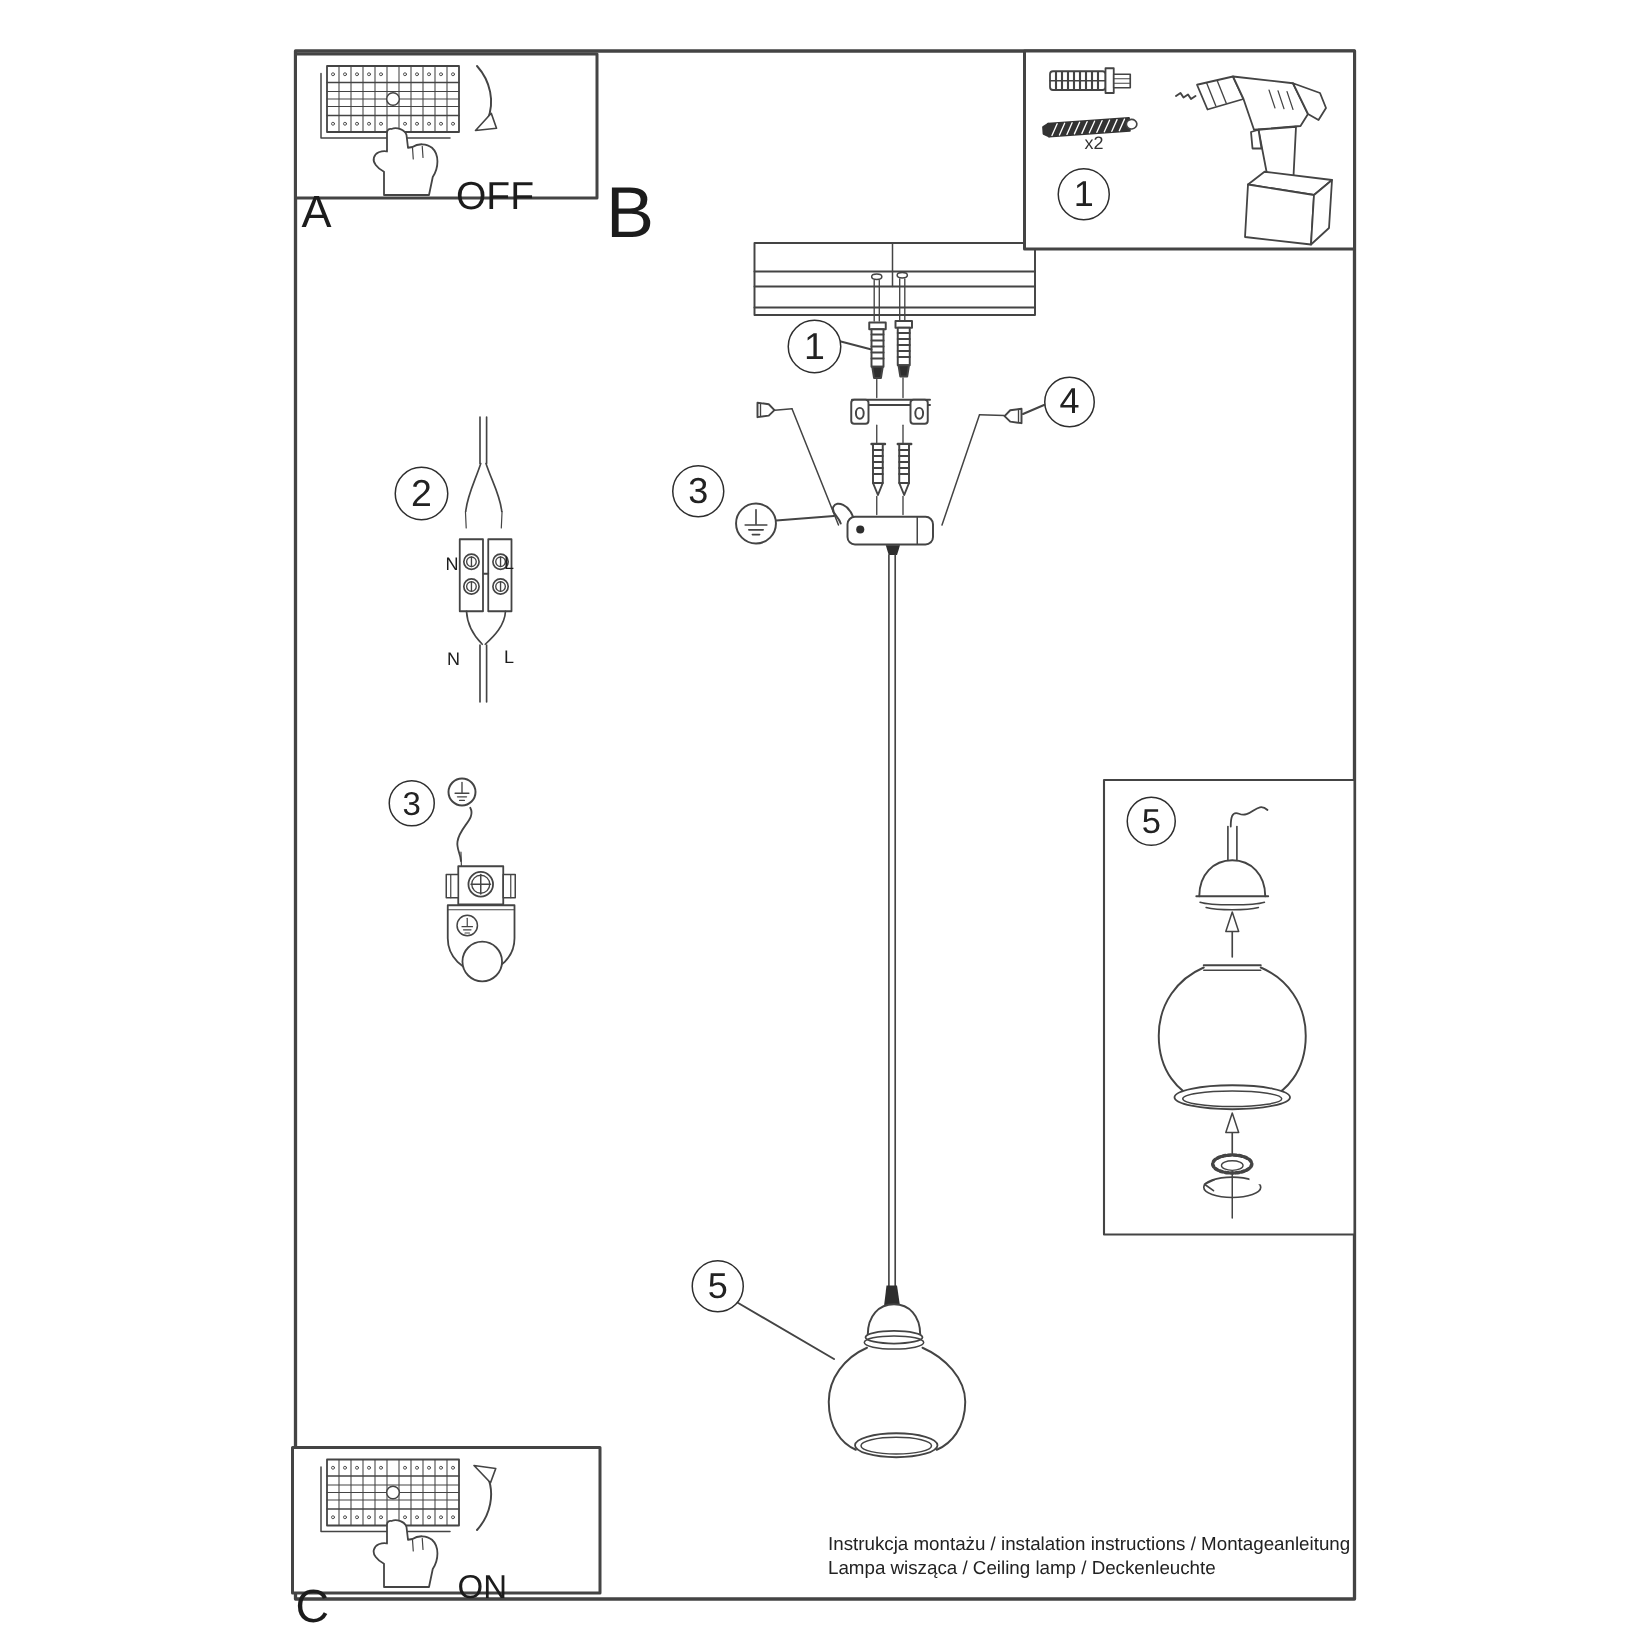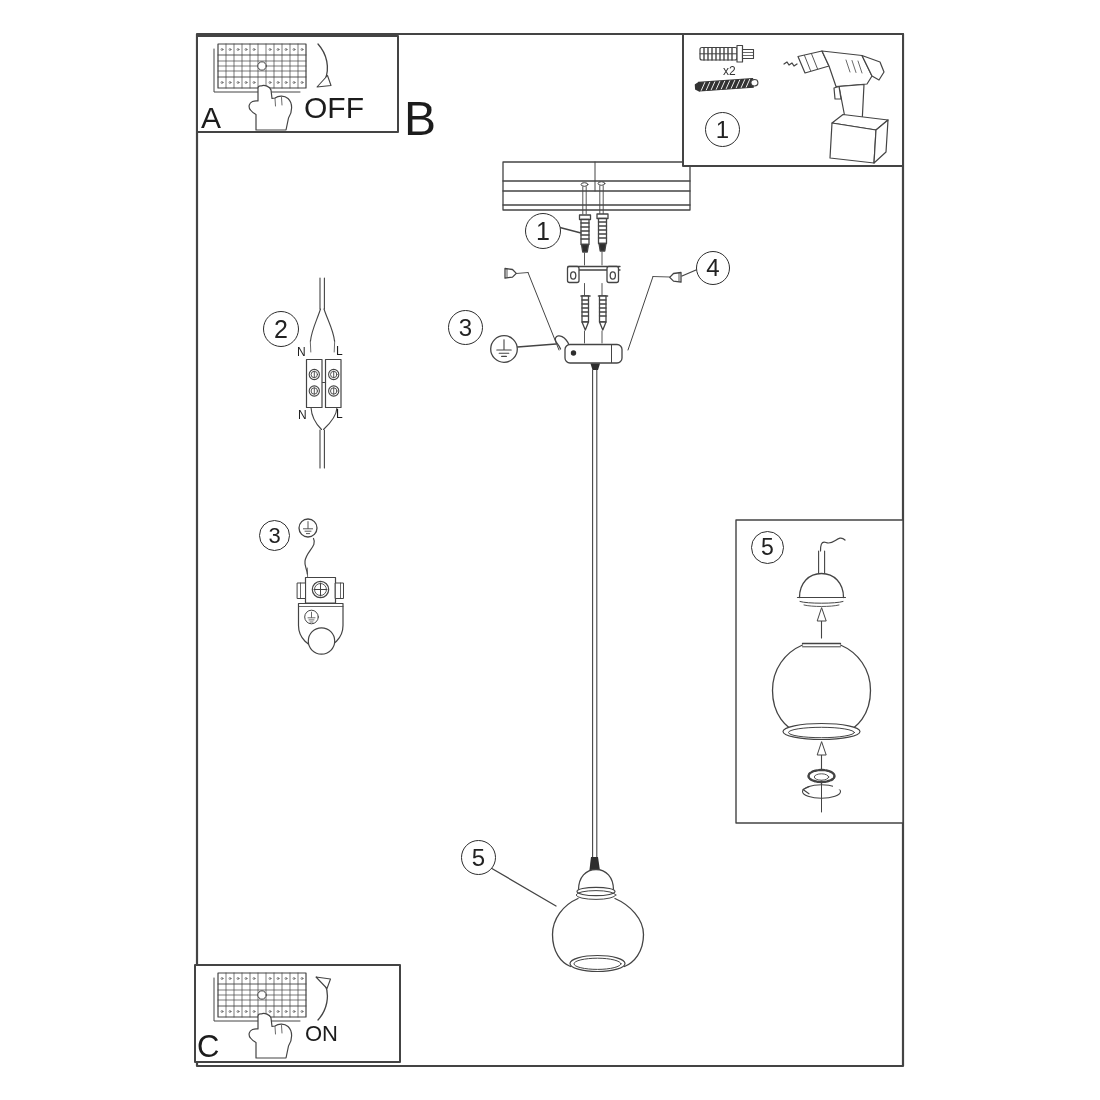--- a/index.html
+++ b/index.html
@@ -3,21 +3,21 @@
 <meta charset="utf-8">
 <style>
   html,body{margin:0;padding:0;background:#fff;}
   .page{position:relative;width:1100px;height:1100px;background:#fff;overflow:hidden;
         font-family:"Liberation Sans", sans-serif;color:#1c1c1c;}
   .art{position:absolute;left:0;top:0;width:1100px;height:1100px;}
   .ov{position:absolute;line-height:1;white-space:nowrap;}
   .callout{position:absolute;border:1.7px solid #2e2e2e;border-radius:50%;
            display:flex;align-items:center;justify-content:center;
            background:#fff;color:#222;}
-  .lbl{color:#1c1c1c;}
+  .lbl{color:#1c1c1c;margin-top:24px;}
   .footer{position:absolute;left:552px;top:1021px;font-size:12.5px;line-height:16px;
           color:#222;text-align:left;}
 </style>
 </head>
 <body>
 
 <div class="page">
 
 <svg class="art" viewBox="0 0 1100 1100" fill="none" stroke="#444" stroke-width="1.3" stroke-linecap="round" stroke-linejoin="round">
 
@@ -347,34 +347,38 @@
     <ellipse cx="821.5" cy="776" rx="13" ry="6" stroke-dasharray="2 1.6" stroke-width="2.4"></ellipse>
     <ellipse cx="821.5" cy="777" rx="7.2" ry="3.2" stroke-width="0.9"></ellipse>
     <line x1="821.5" y1="781" x2="821.5" y2="812" stroke-width="1"></line>
     <ellipse cx="821.5" cy="791.5" rx="19" ry="6.8" stroke-width="1.1"></ellipse>
     <rect x="833" y="782.5" width="12" height="7" fill="#fff" stroke="none"></rect>
     <path d="M803,789.5 L809.5,786.5 M803,789.5 L809,793.8" stroke-width="1.1"></path>
   </g>
 </svg>
 
 <div class="ov lbl" style="left:201px;top:103px;font-size:30px;">A</div>
-<div class="ov lbl" style="left:304px;top:93px;font-size:30px;">OFF</div>
+<div class="ov lbl" style="left:304px;top:93px;font-size:26px;">OFF</div>
 <div class="ov lbl" style="left:404px;top:95px;font-size:48px;">B</div>
 <div class="ov lbl" style="left:197px;top:1031px;font-size:31px;">C</div>
 <div class="ov lbl" style="left:305px;top:1023px;font-size:22px;">ON</div>
 <div class="ov lbl" style="left:723px;top:65px;font-size:12px;color:#333;">x2</div>
 
 <div class="callout" style="left:705px;top:112px;width:33px;height:33px;font-size:24px;">1</div>
 <div class="callout" style="left:525px;top:213px;width:34px;height:34px;font-size:25px;">1</div>
 <div class="callout" style="left:696px;top:251px;width:32px;height:32px;font-size:24px;">4</div>
 <div class="callout" style="left:448px;top:310px;width:33px;height:33px;font-size:24px;">3</div>
 <div class="callout" style="left:263px;top:311px;width:34px;height:34px;font-size:25px;">2</div>
 <div class="callout" style="left:259px;top:520px;width:29px;height:29px;font-size:22px;">3</div>
 <div class="callout" style="left:751px;top:531px;width:31px;height:31px;font-size:23px;">5</div>
 <div class="callout" style="left:461px;top:840px;width:33px;height:33px;font-size:24px;">5</div>
 
 <div class="ov lbl" style="left:297px;top:346px;font-size:12px;">N</div>
 <div class="ov lbl" style="left:336px;top:345px;font-size:12px;">L</div>
 <div class="ov lbl" style="left:298px;top:409px;font-size:12px;">N</div>
 <div class="ov lbl" style="left:336px;top:408px;font-size:12px;">L</div>
 
-
+<div class="footer">
+  <div>Instrukcja montażu / instalation instructions / Montageanleitung</div>
+  <div>Lampa wisząca / Ceiling lamp / Deckenleuchte</div>
 </div>
 
+</div>
+
 </body></html>

